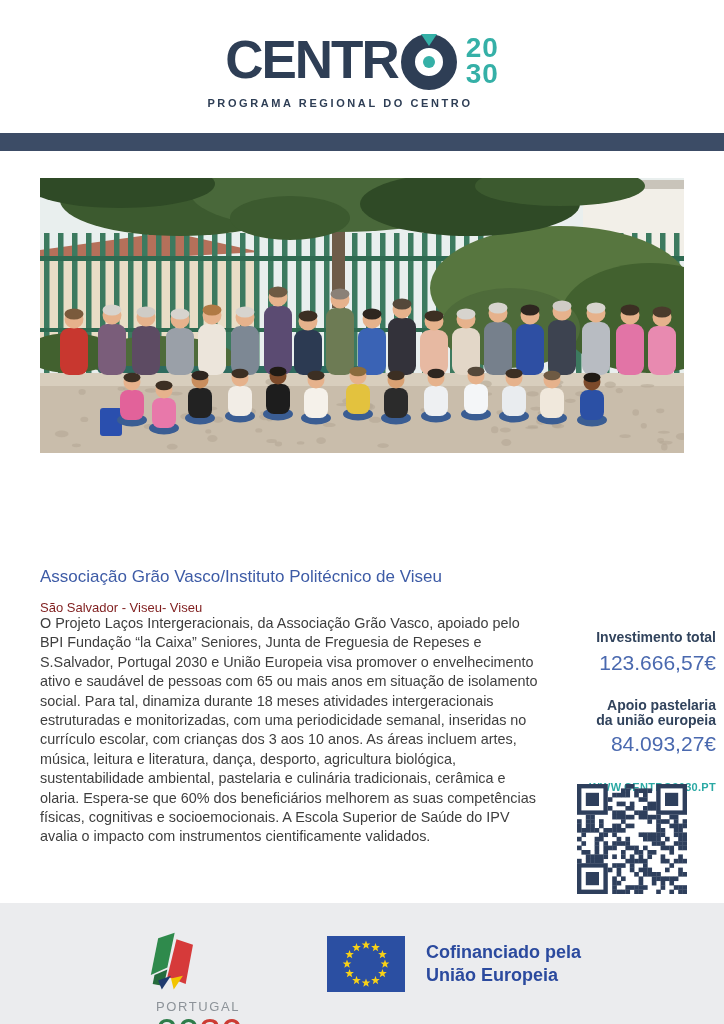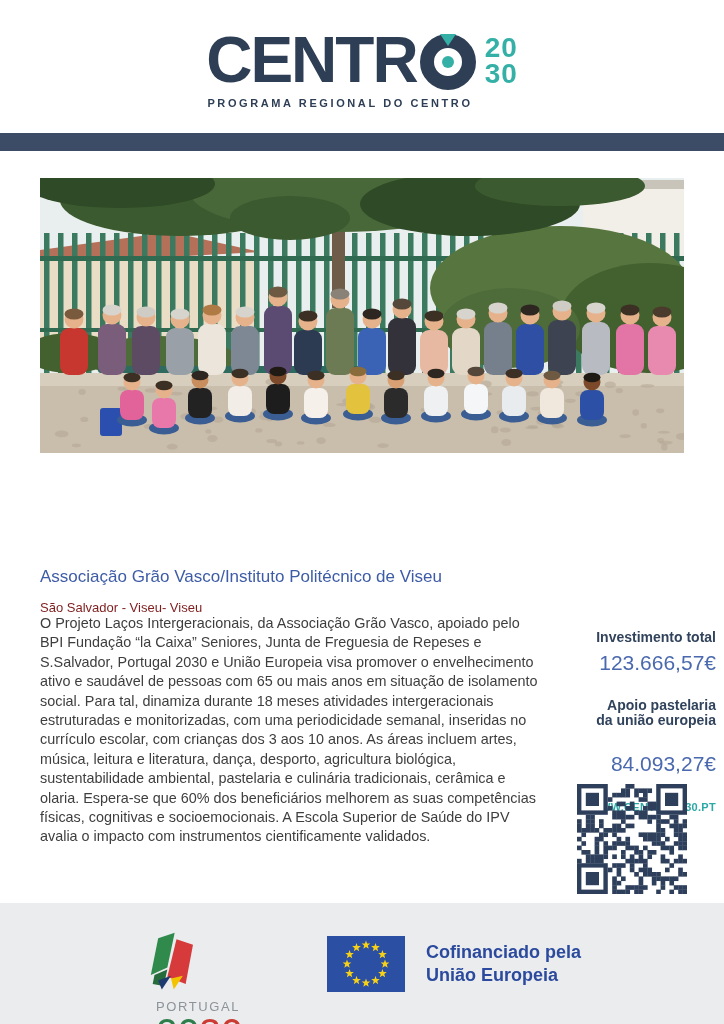--- a/index.html
+++ b/index.html
@@ -18,21 +18,21 @@
     --qr-navy:#2e3f5c;
   }
   html,body{margin:0;padding:0;background:#fff;}
   .page{
     position:relative;width:724px;height:1024px;margin:0 auto;background:#ffffff;
     font-family:"Liberation Sans",sans-serif;overflow:hidden;
   }
   
   .logo{position:absolute;top:33px;left:0;width:724px;}
   .logo-row{display:flex;justify-content:center;align-items:flex-start;}
-  .logo-word{font-size:64px;font-weight:700;color:var(--navy);letter-spacing:-2px;line-height:54px;}
+  .logo-word{font-size:53px;font-weight:700;color:var(--navy);letter-spacing:-2px;line-height:54px;}
   .logo-o{position:relative;width:56px;height:56px;border:14px solid var(--navy);border-radius:50%;box-sizing:border-box;margin-left:3px;margin-top:1px;}
   .o-dot{position:absolute;width:12px;height:12px;background:var(--teal);border-radius:50%;left:50%;top:50%;transform:translate(-50%,-50%);}
   .o-notch{position:absolute;left:50%;top:-14px;transform:translateX(-50%);width:0;height:0;
     border-left:8px solid transparent;border-right:8px solid transparent;border-top:12px solid var(--teal);}
   .logo-years{display:flex;flex-direction:column;margin-left:9px;margin-top:2px;color:var(--teal);
     font-weight:700;font-size:28px;line-height:26px;letter-spacing:1px;}
   .logo-tagline{margin-top:7px;font-size:11px;letter-spacing:2.6px;font-weight:700;color:var(--navy);
     text-align:center;transform:translateX(-22px);}
   
   .navy-bar{position:absolute;top:133px;left:0;width:724px;height:18px;background:var(--bar);}
@@ -43,21 +43,21 @@
     color:var(--title-blue);font-weight:400;}
   .subtitle{position:absolute;left:40px;top:567px;font-size:17px;color:var(--title-blue);}
   .location{position:absolute;left:40px;top:600px;font-size:13px;color:#7f1d1d;}
   .body-text{position:absolute;left:40px;top:614px;width:505px;font-size:14.4px;line-height:19.4px;
     color:var(--body-gray);}
   
   .sidebar{position:absolute;left:548px;top:629px;width:168px;text-align:right;}
   .inv-label{font-size:14px;font-weight:700;color:var(--label-navy);}
   .inv-value{margin-top:6px;font-size:21px;color:var(--value-blue);}
   .sup-label{margin-top:23px;font-size:14px;font-weight:700;color:var(--label-navy);line-height:15px;}
-  .sup-value{margin-top:24px;font-size:21px;color:var(--value-blue);}
+  .sup-value{margin-top:4px;font-size:21px;color:var(--value-blue);}
   .website{margin-top:25px;font-size:11px;font-weight:700;color:#2ba9a4;letter-spacing:.3px;cursor:pointer;}
   .qr{position:absolute;left:577px;top:784px;width:110px;height:110px;display:block;}
   
   .footer{position:absolute;left:0;top:903px;width:724px;height:121px;background:var(--footer-bg);}
   .pt-logo{position:absolute;left:149px;top:28px;display:flex;flex-direction:column;}
   .pt-mark{width:44px;height:64px;display:block;}
   .pt-text{margin-left:7px;}
   .pt-portugal{font-size:13px;letter-spacing:1.6px;color:#8d9399;margin-top:4px;}
   .pt-year{font-size:41px;line-height:38px;font-weight:400;transform:scaleX(.95);transform-origin:left;}
   .pt-green{color:var(--pt-green);}

